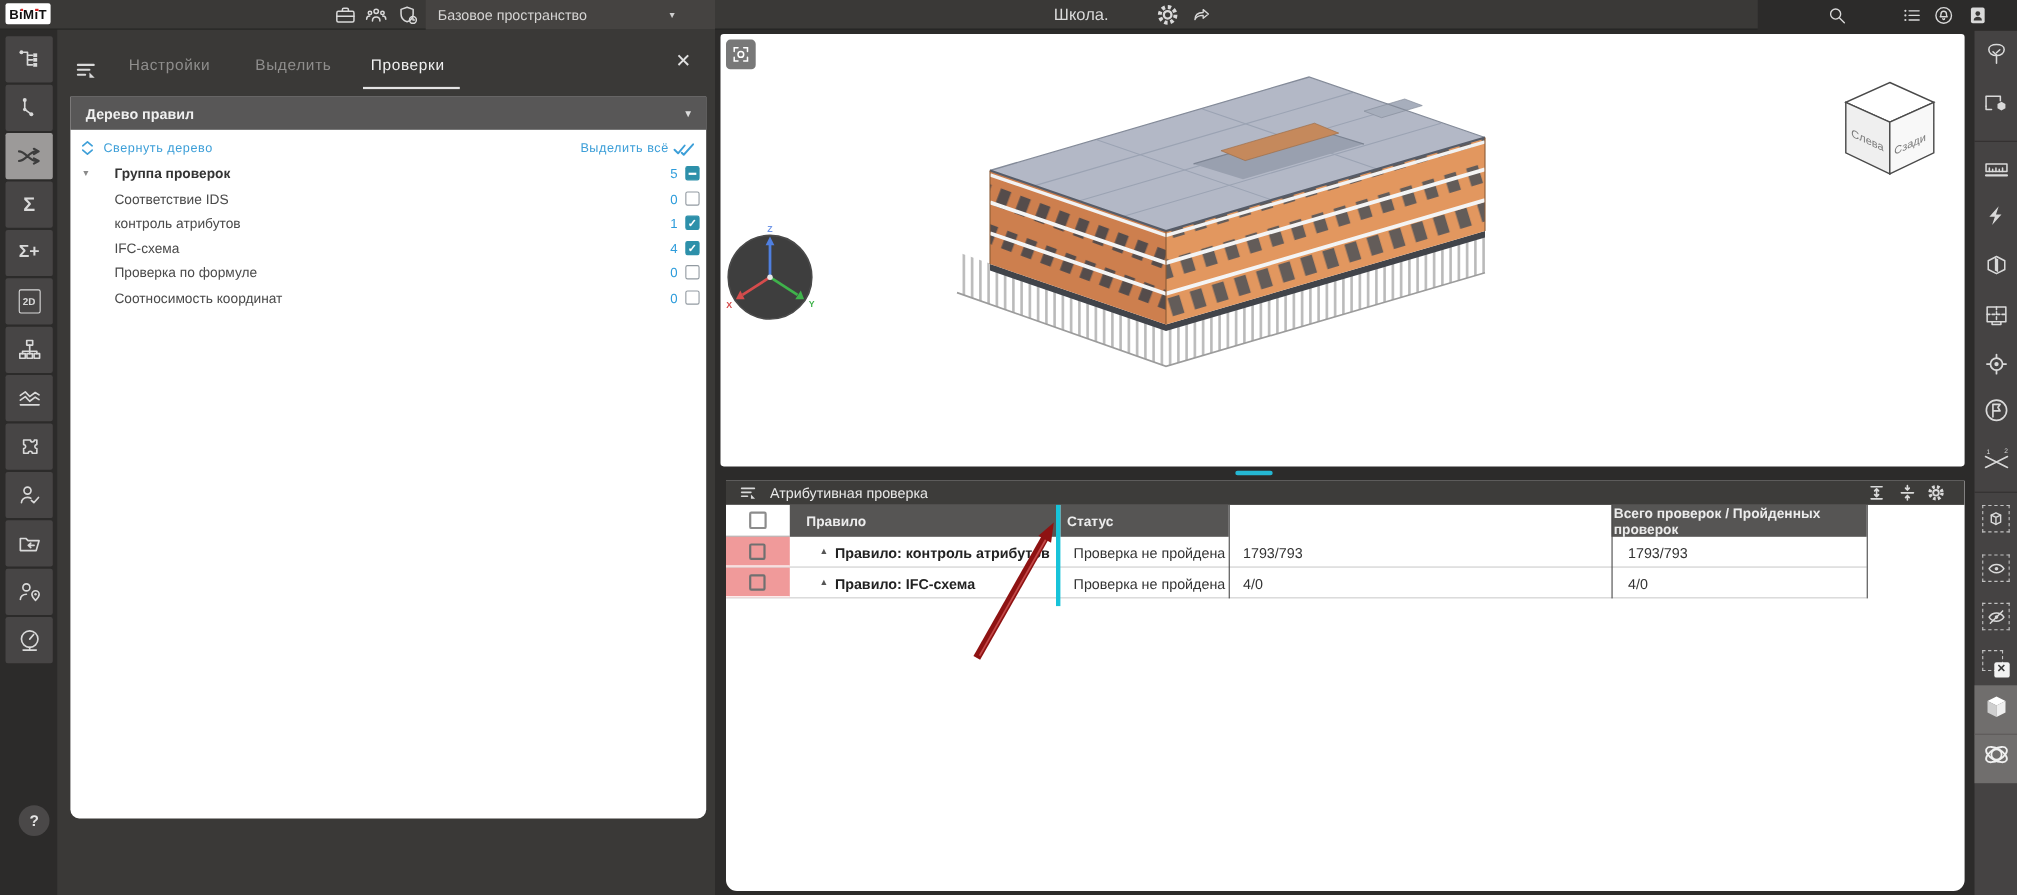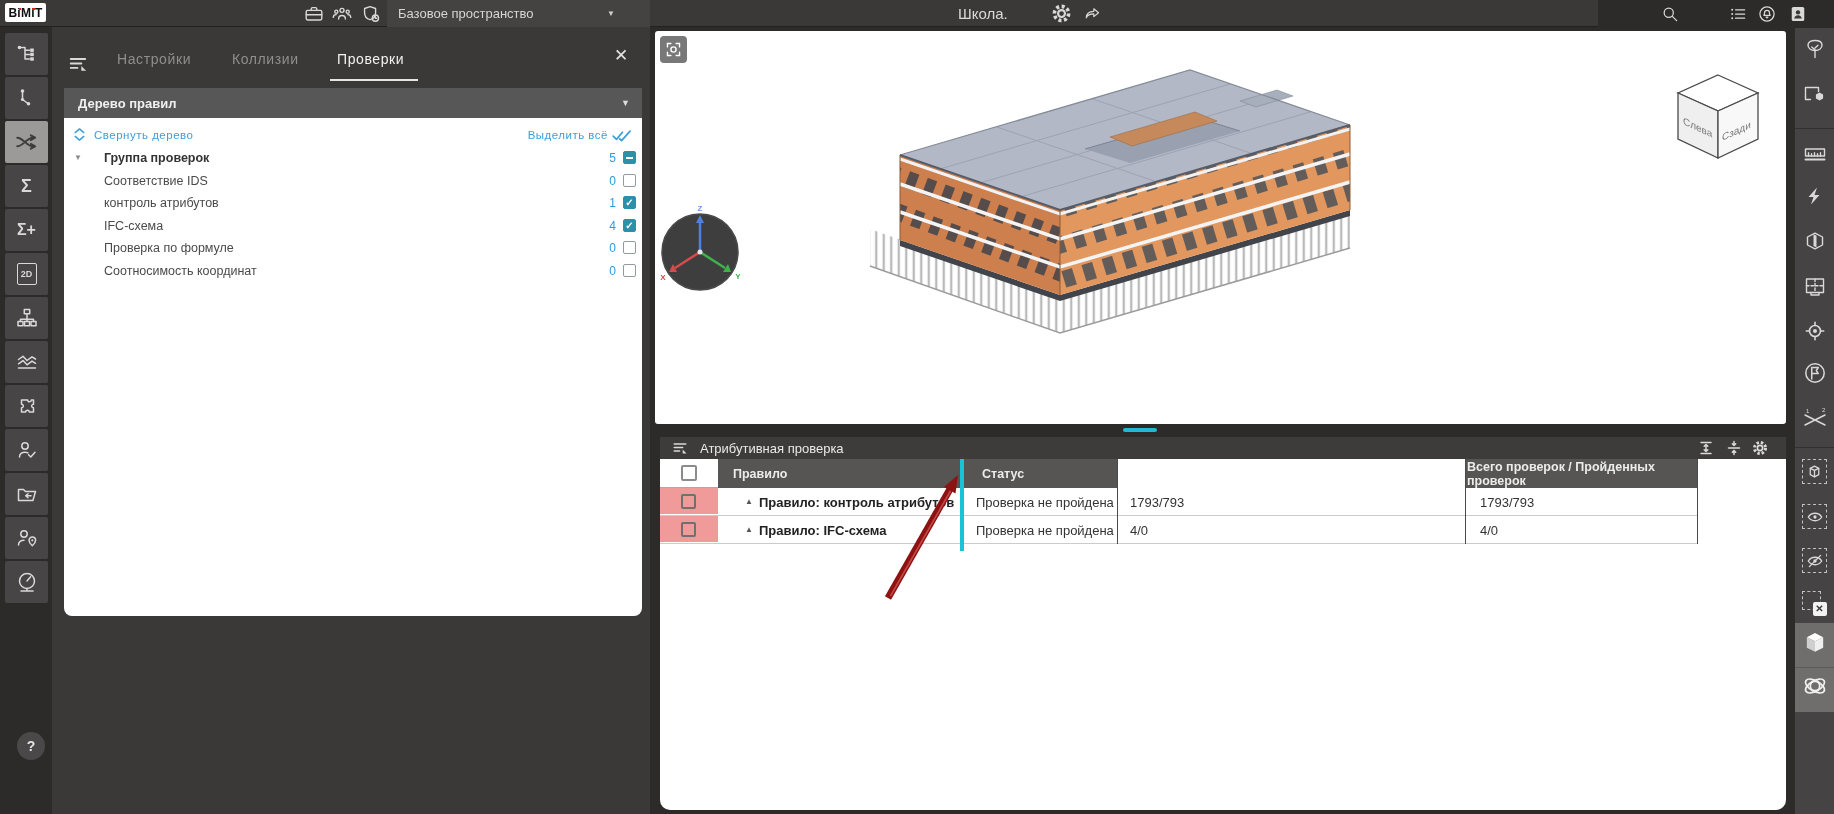--- a/index.html
+++ b/index.html
@@ -202,26 +202,26 @@
   </div>
 
   <div class="abs" style="left:52px;top:27px;width:598px;height:787px;background:#3a3937;">
     <div class="abs" style="left:16px;top:27px;">
       <svg width="20" height="20" viewBox="0 0 18 18" class="ico" style="stroke-width:1.7;">
         <path d="M2.5 4.5h13M2.5 8.5h9.5M2.5 12.5h6"></path>
         <path d="M12 10.8l4.3 4.3h-4.3z" fill="#d9d9d9" stroke="none"></path>
       </svg>
     </div>
     <span class="abs tabtxt" style="left:65px;top:24px;">Настройки</span>
-    <span class="abs tabtxt" style="left:180px;top:24px;">Коллизии</span>
+    <span class="abs tabtxt" style="left:180px;top:24px;">Выделить</span>
     <span class="abs tabtxt on" style="left:285px;top:24px;">Проверки</span>
     <div class="abs" style="left:278px;top:52px;width:88px;height:2px;background:#e4e4e4;"></div>
     <span class="abs" style="left:562px;top:18px;font-size:17px;color:#e2e2e2;cursor:default;">✕</span>
 
-    <div class="abs" style="left:12px;top:61px;width:578px;height:528px;background:#fff;border-radius:0 0 8px 8px;">
+    <div class="abs" style="left:12px;top:61px;width:578px;height:656px;background:#fff;border-radius:0 0 8px 8px;">
 
       <div class="abs" style="left:0;top:0;width:578px;height:30px;background:#585757;display:flex;align-items:center;">
         <span style="margin-left:14px;font-size:13px;font-weight:bold;color:#f0f0f0;">Дерево правил</span>
         <span style="position:absolute;right:12px;top:10px;font-size:9px;color:#ddd;">▼</span>
       </div>
 
       <div class="abs" style="left:9px;top:39px;">
         <svg width="13" height="15" viewBox="0 0 12 14" fill="none" stroke="#3d9fd8" stroke-width="1.4" stroke-linecap="round" stroke-linejoin="round">
           <path d="M2 5.2L6 1.8l4 3.4M2 8.8L6 12.2l4-3.4"></path>
         </svg>
@@ -374,21 +374,21 @@
       </div>
     </div>
 
     <div class="abs" style="left:0;top:22px;width:58px;height:29px;background:#fff;border-bottom:1px solid #aaa;">
       <span style="position:absolute;left:21px;top:6px;width:16px;height:16px;border:2px solid #8c8c8c;border-radius:2px;"></span>
     </div>
     <div class="hcell" style="left:58px;width:244px;">
       <span style="margin-left:15px;">Правило</span>
     </div>
     <div class="hcell" style="left:304px;width:153px;">
-      <span style="margin-left:18px;">Статус</span>
+      <span style="margin-left:6px;">Статус</span>
     </div>
     <div class="hcell" style="left:805px;width:232px;">
       <span style="margin-left:2px;">Всего проверок / Пройденных проверок</span>
     </div>
 
     <div class="abs" style="left:0;top:51px;width:1037px;height:28px;border-bottom:1px solid #ccc;">
       <div style="position:absolute;left:0;top:0;width:58px;height:27px;background:#f09a9a;border-bottom:1px solid #fff;">
         <span style="position:absolute;left:21px;top:6px;width:15px;height:15px;border:2px solid #707070;border-radius:2px;"></span>
       </div>
       <span style="position:absolute;left:85px;top:9px;font-size:8px;color:#555;">▲</span>

